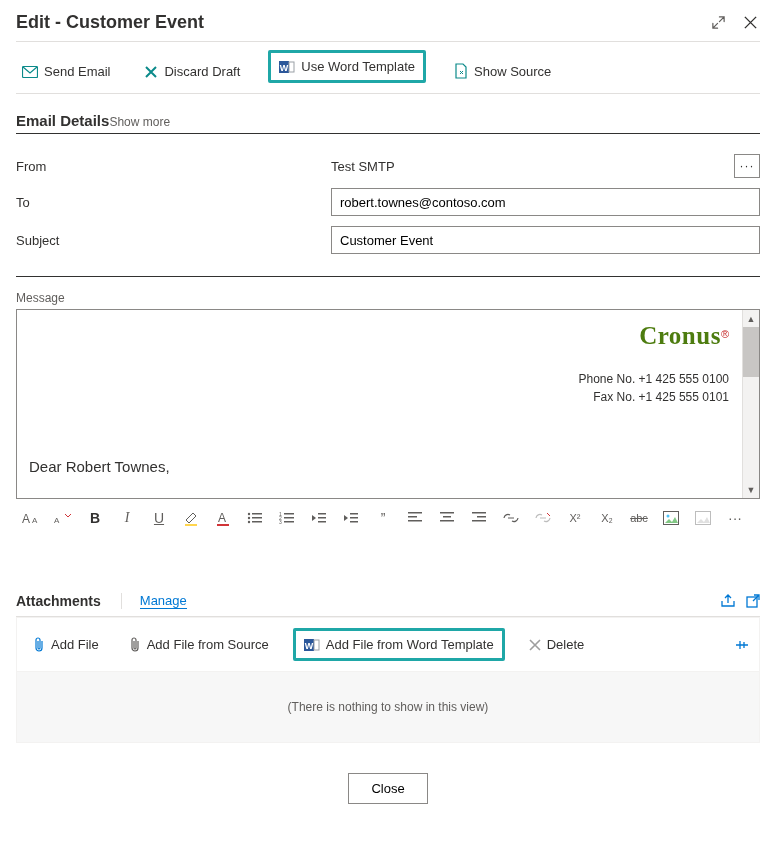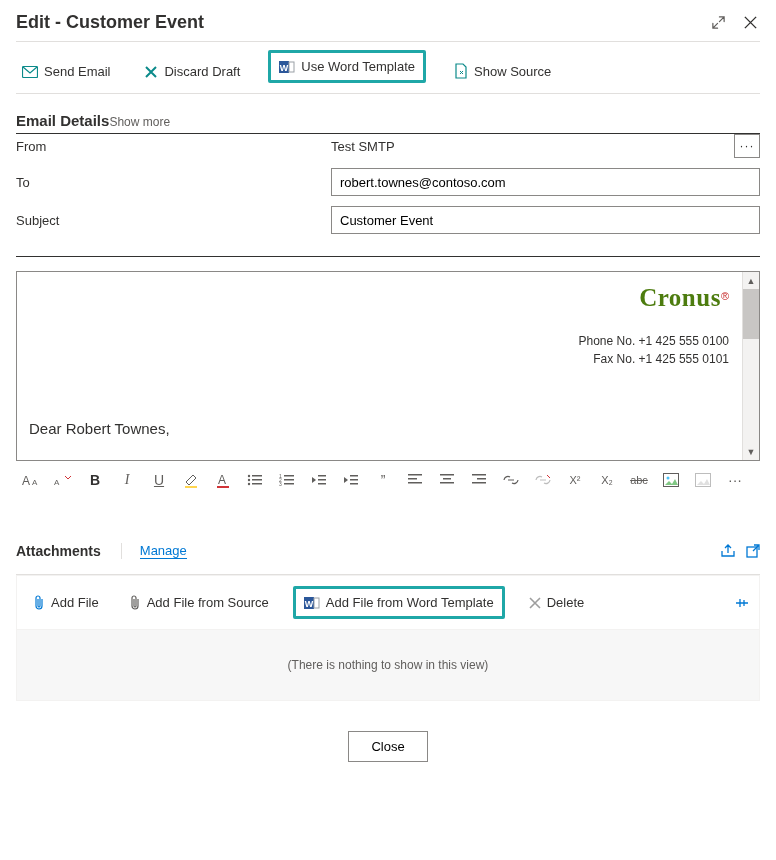--- a/index.html
+++ b/index.html
@@ -17,21 +17,21 @@
 .toolbar-btn { display: flex; align-items: center; gap: 6px; cursor: pointer; font-size: 13px; padding: 4px 6px; }
 .toolbar-btn .ti { display: flex; align-items: center; justify-content: center; }
 .toolbar-btn.highlighted { border: 3px solid #1fa7a7; border-radius: 2px; padding: 6px 8px; }
 
 
 .section-head { display: flex; align-items: baseline; margin-top: 18px; border-bottom: 1px solid #323130; padding-bottom: 4px; }
 .section-head h2 { font-size: 15px; font-weight: 600; }
 .show-more { font-size: 12px; color: #605e5c; cursor: pointer; }
 
 
-.fields { }
+.fields { margin-top: 20px; }
 .field-row { display: flex; align-items: center; margin-bottom: 10px; }
 .field-label { width: 315px; font-size: 13px; color: #323130; }
 .field-value-plain { flex: 1; font-size: 13px; }
 .field-value-wrap { flex: 1; display: flex; align-items: center; gap: 6px; }
 .field-ellipsis { width: 26px; height: 24px; border: 1px solid #8a8886; display: flex; align-items: center; justify-content: center; cursor: pointer; font-size: 12px; letter-spacing: 1px; }
 .text-input { flex: 1; height: 28px; border: 1px solid #8a8886; padding: 0 8px; font-size: 13px; font-family: inherit; }
 
 .divider { border: none; border-top: 1px solid #323130; margin: 22px 0 14px 0; }
 
 
@@ -52,21 +52,21 @@
 .rte-toolbar { display: flex; align-items: center; gap: 14px; padding: 10px 6px; flex-wrap: wrap; color: #605e5c; }
 .rte-item { width: 18px; height: 18px; display: flex; align-items: center; justify-content: center; cursor: pointer; font-size: 14px; }
 .rte-item.bold-glyph { font-weight: 800; font-family: "Segoe UI", Arial, sans-serif; color: #323130; }
 .rte-item.italic-glyph { font-style: italic; font-family: "Times New Roman", serif; }
 .rte-item.underline-glyph { text-decoration: underline; }
 .rte-item.strike-glyph { text-decoration: line-through; font-size: 11px; }
 .rte-item.sup-glyph { font-size: 11px; }
 .rte-item.sub-glyph { font-size: 11px; }
 
 
-.attach-head { display: flex; align-items: center; margin-top: 44px; border-bottom: 1px solid #e1dfdd; padding-bottom: 15px; }
+.attach-head { display: flex; align-items: center; margin-top: 56px; border-bottom: 1px solid #e1dfdd; padding-bottom: 7px; }
 .attach-title { font-size: 14px; font-weight: 600; padding-right: 20px; border-right: 1px solid #e1dfdd; }
 .attach-manage { margin-left: 18px; font-size: 13px; color: #0078d4; border-bottom: 1px solid #0078d4; cursor: pointer; }
 .attach-head-right { margin-left: auto; display: flex; gap: 10px; }
 .attach-head-right .icon-btn { cursor: pointer; color: #0078d4; }
 
 .attach-toolbar { display: flex; align-items: center; gap: 18px; padding: 10px 10px; border: 1px solid #f3f2f1; position: relative; }
 .attach-btn { display: flex; align-items: center; gap: 6px; cursor: pointer; font-size: 13px; padding: 4px 6px; }
 .attach-btn.highlighted { border: 3px solid #1fa7a7; border-radius: 2px; padding: 6px 8px; }
 .attach-pin { position: absolute; right: 10px; cursor: pointer; color: #0078d4; }
 
@@ -156,20 +156,21 @@
       <input class="text-input" type="text" value="robert.townes@contoso.com" style="">
     </div>
     <div class="field-row">
       <div class="field-label">Subject</div>
       <input class="text-input" type="text" value="Customer Event" style="">
     </div>
   </div>
 
   <hr class="divider">
 
+  <div class="msg-label">Message</div>
   <div class="editor-wrap">
     <div class="editor-content">
       <div class="brand-block">
         <span class="brand-name">Cronus</span><span class="brand-reg">®</span>
       </div>
       <div class="contact-lines">
         <div><span>Phone No.</span> <span>+1 425 555 0100</span></div>
         <div><span>Fax No.</span> <span>+1 425 555 0101</span></div>
       </div>
       <div class="greeting">Dear Robert Townes,</div>

